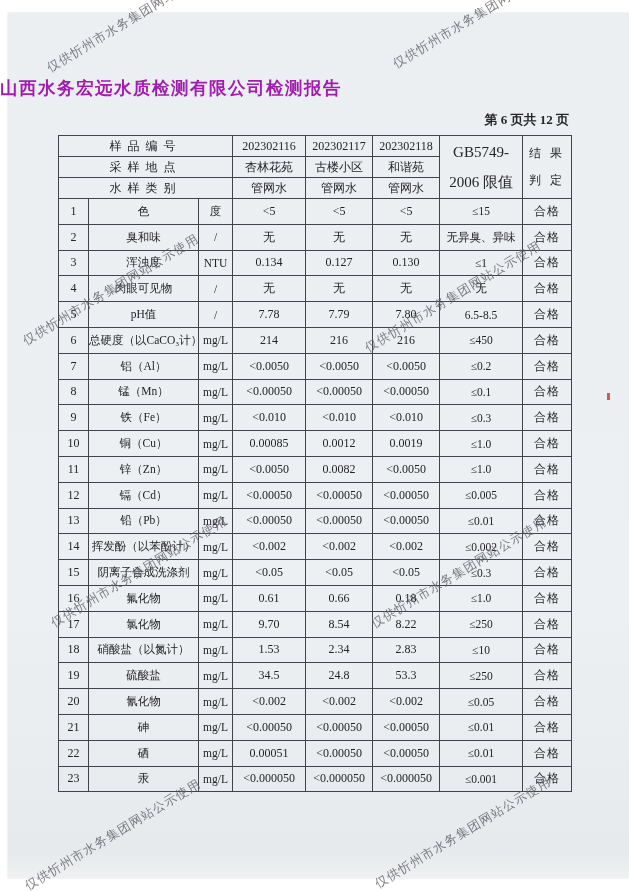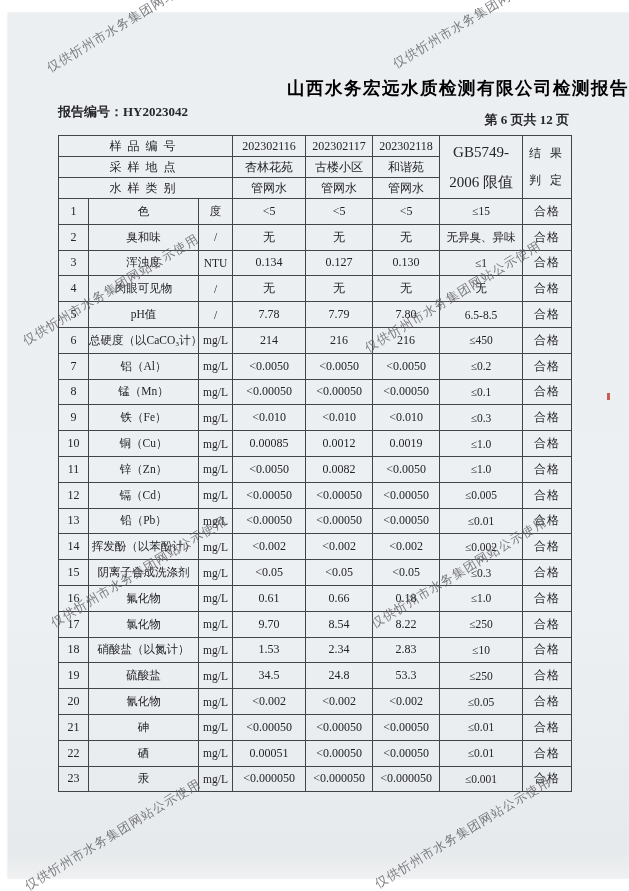--- a/index.html
+++ b/index.html
@@ -16,22 +16,22 @@
   }
   .wm-layer{position:absolute;inset:0;pointer-events:none;}
   .watermark{
     position:absolute;white-space:nowrap;
     font-size:12.5px;letter-spacing:1px;
     color:rgba(96,96,104,.82);
     transform:rotate(-31deg);transform-origin:0 0;
     font-family:"Liberation Sans","DejaVu Sans",sans-serif;
   }
   .title{
-    position:absolute;left:0;top:76px;width:629px;text-align:right;
-    font-size:17.5px;font-weight:bold;letter-spacing:1.5px;color:#000000;
+    position:absolute;left:0;top:76px;width:629px;text-align:left;
+    font-size:17.5px;font-weight:bold;letter-spacing:1.5px;color:#a21caf;
   }
   .meta-line{
     position:absolute;left:58px;top:103px;width:511px;height:18px;
     font-size:13px;font-weight:bold;color:#26262b;
   }
   .meta-line .report-no{position:absolute;left:0;top:0;}
   .meta-line .page-ind{position:absolute;right:0;top:8px;}
   table.report{
     position:absolute;left:58px;top:135px;width:513px;
     border-collapse:collapse;table-layout:fixed;
@@ -58,21 +58,20 @@
   .red-mark{position:absolute;left:607px;top:393px;width:3px;height:7px;background:#c0392b;opacity:.8;}
 </style>
 </head>
 <body>
 
 <div class="page"></div>
 
 <div class="title">山西水务宏远水质检测有限公司检测报告</div>
 
 <div class="meta-line">
-  <span class="report-no">报告编号：HY2023042</span>
   <span class="page-ind">第 6 页共 12 页</span>
 </div>
 
 <table class="report">
   <colgroup>
     <col style="width:30px">
       <col style="width:110px">
       <col style="width:34px">
     <col style="width:73px">
       <col style="width:67px">

